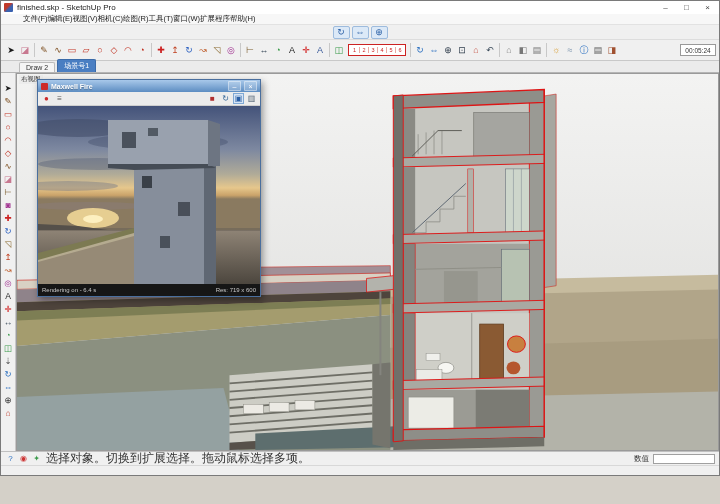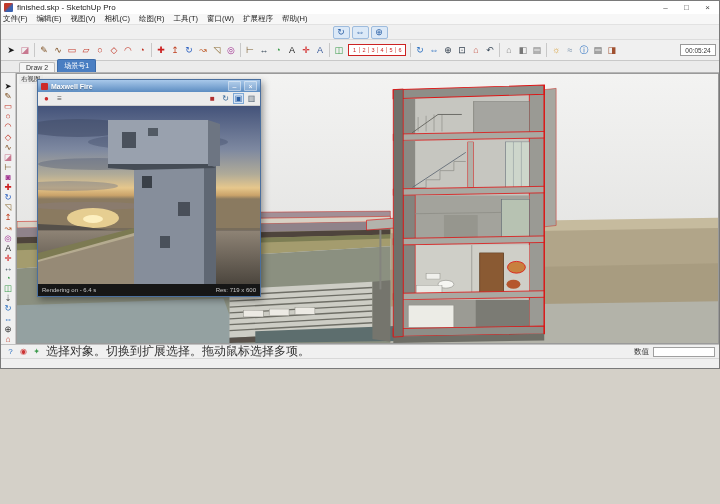--- a/index.html
+++ b/index.html
@@ -1,23 +1,23 @@
 <!DOCTYPE html>
 <html><head>
 <meta charset="utf-8">
 <style>
 *{box-sizing:border-box;margin:0;padding:0}
 html,body{width:720px;height:504px;overflow:hidden}
 body{font-family:"Liberation Sans",sans-serif;background:#d4d0c8}
-.app{position:absolute;inset:0;width:720px;height:369px;background:#f0f0f0;border:1px solid #7a7a7a;display:flex;flex-direction:column}
+.app{position:absolute;inset:0;width:720px;height:476px;background:#f0f0f0;border:1px solid #7a7a7a;display:flex;flex-direction:column}
 .titlebar{height:13px;display:flex;align-items:center;gap:4px;padding:0 3px;background:#fff;font-size:8px;color:#222;flex:0 0 auto}
 .appicon{width:9px;height:9px;background:linear-gradient(135deg,#c23a2a 40%,#3a62b0 60%);border-radius:1px}
 .title-text{flex:1;white-space:nowrap}
 .winbtn{width:17px;text-align:center;font-size:8px;color:#444;line-height:12px}
-.menubar{height:11px;display:flex;align-items:center;gap:9px;padding:0 2px;background:#f7f7f7;font-size:7.5px;color:#222;border-bottom:1px solid #e2e2e2;flex:0 0 auto}
+.menubar{height:11px;display:flex;align-items:center;padding:0 22px;background:#f7f7f7;font-size:7.5px;color:#222;border-bottom:1px solid #e2e2e2;flex:0 0 auto}
 .menu-item{white-space:nowrap}
 .camera-toolbar{height:15px;display:flex;align-items:center;justify-content:center;gap:2px;background:#f0f0f0;border-bottom:1px solid #ddd;flex:0 0 auto}
 .camera-toolbar .tbtn{background:#dce9f7;border:1px solid #9dbbdd;width:17px;height:13px;border-radius:2px}
 .tbtn{width:14px;height:16px;display:flex;align-items:center;justify-content:center;font-size:9px;border:1px solid transparent}
 .main-toolbar{height:21px;display:flex;align-items:center;gap:0;padding:0 3px;background:#f0f0f0;border-bottom:1px solid #c8c8c8;flex:0 0 auto}
 .tsep{width:1px;height:14px;background:#c8c8c8;margin:0 2px}
 .scalebar{height:12px;display:flex;align-items:center;border:1px solid #cc2222;background:#fff;padding:0 1px;margin:0 2px}
 .scalebar span{font-size:5.5px;color:#cc2222;width:9px;text-align:center;border-left:1px solid #eaa9a2}
 .scalebar span:first-child{border-left:none}
 .timebox{height:12px;min-width:36px;border:1px solid #999;background:#fff;font-size:6.5px;display:flex;align-items:center;justify-content:center;color:#333;margin-left:auto;padding:0 2px}

